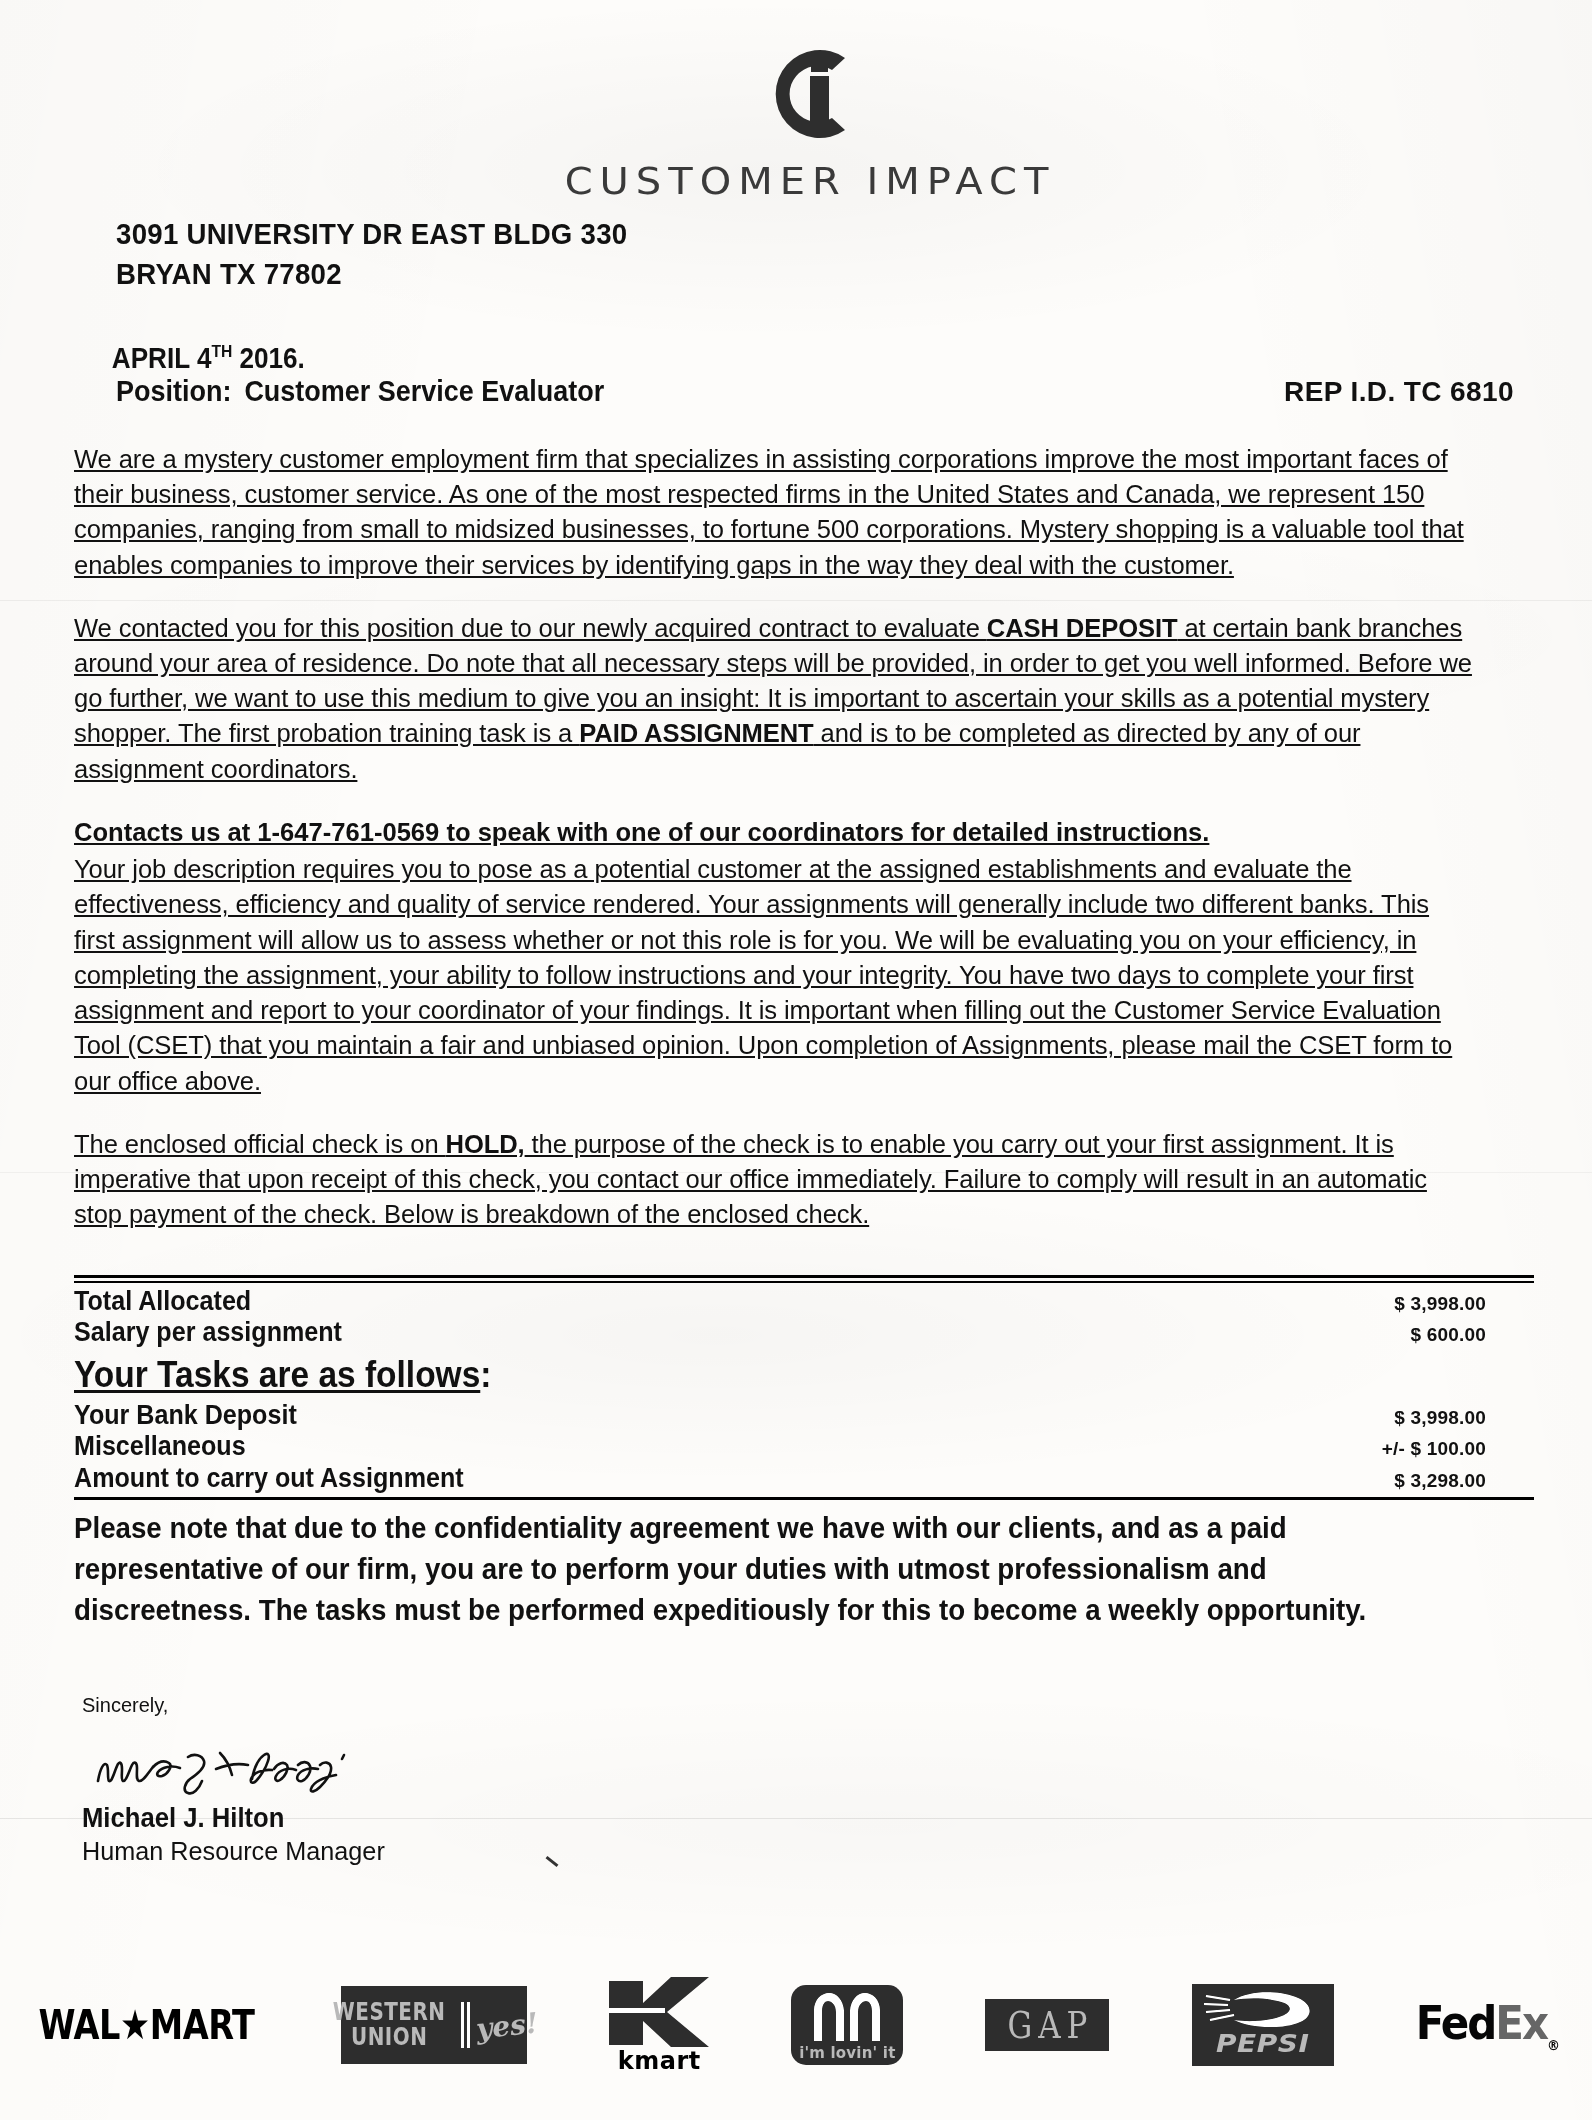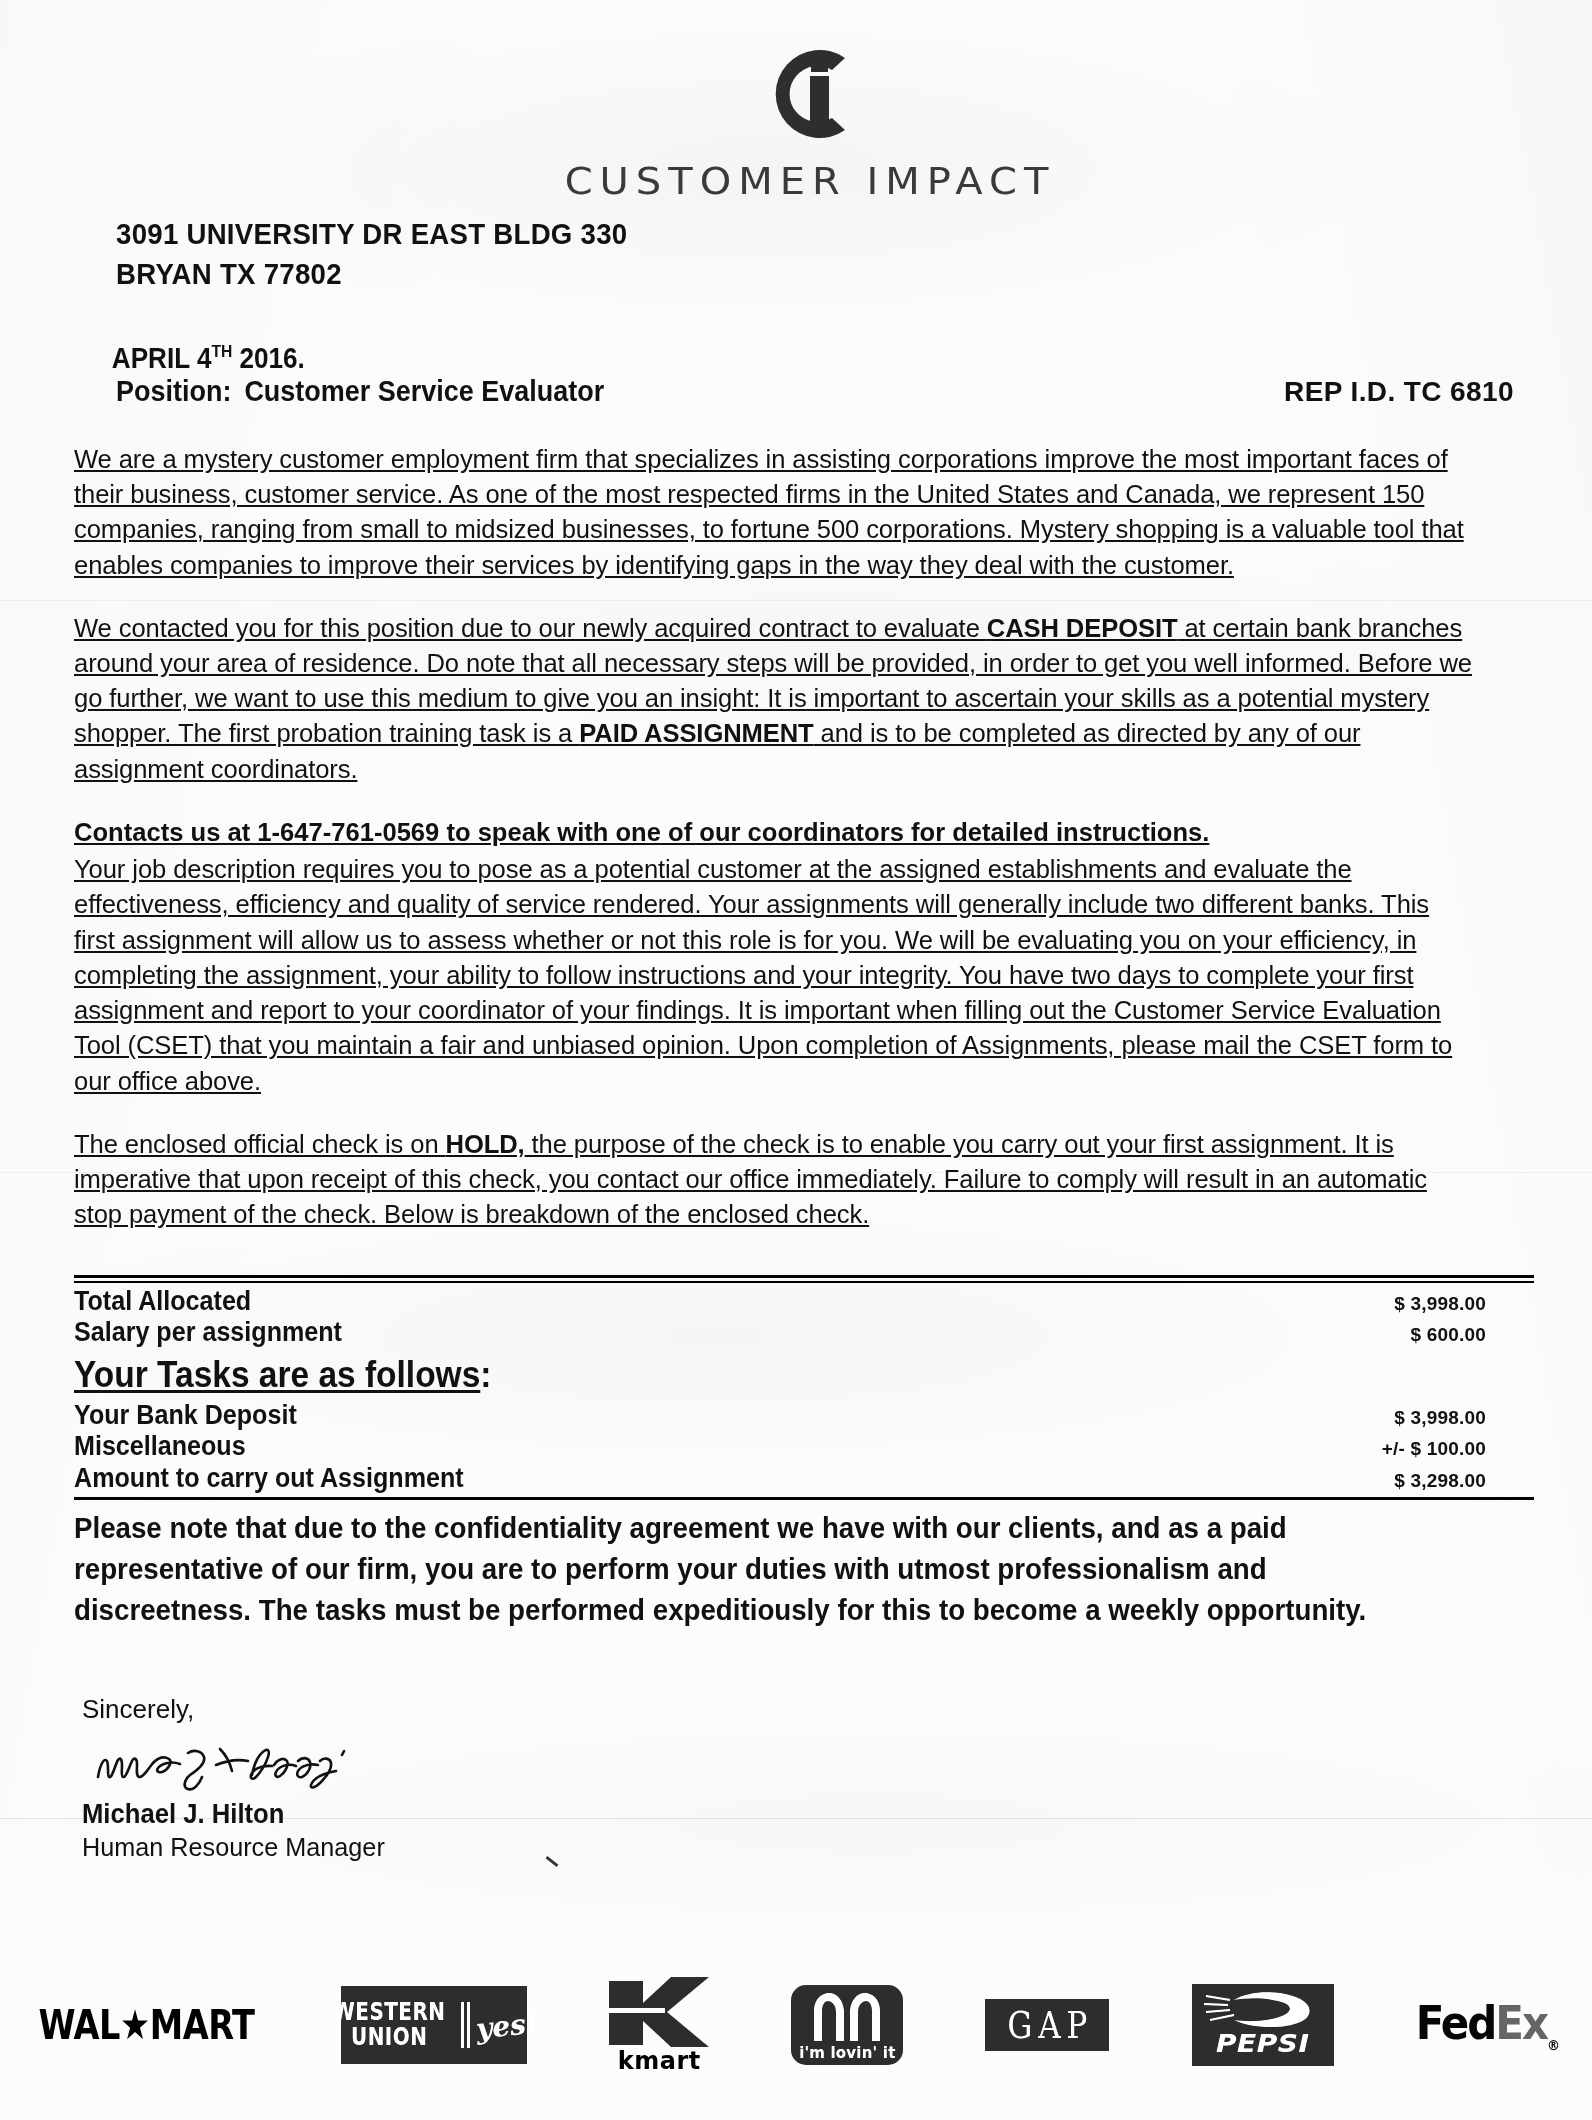--- a/index.html
+++ b/index.html
@@ -183,21 +183,21 @@
     font-size: 29px;
     font-weight: bold;
     line-height: 1.42;
     transform: scaleX(0.955);
     transform-origin: left center;
     padding-right: 60px;
   }
 
   
   .sig-block { margin-top: 62px; padding-left: 8px; }
-  .sincerely { font-size: 26px; margin-bottom: 6px; }
+  .sincerely { font-size: 20px; margin-bottom: 18px; }
   .signature-svg { display: block; margin-left: 10px; }
   .sig-name {
     font-size: 27px;
     font-weight: bold;
     margin-top: 2px;
     transform: scaleX(0.95);
     transform-origin: left center;
   }
   .sig-title {
     font-size: 26px;
@@ -232,21 +232,21 @@
     align-items: center;
     justify-content: center;
     filter: grayscale(1) contrast(1.2);
   }
   .lg-box {
     background: #3b3b3b;
     display: flex;
     flex-direction: column;
     align-items: center;
     justify-content: center;
-    color: #ffffff;
+    color: #84cc16;
   }
   
   .lg-walmart {
     font-family: "DejaVu Sans", sans-serif;
     font-weight: bold;
     font-size: 35px;
     letter-spacing: -0.5px;
     color: #111;
     transform: scaleY(1.18) scaleX(0.96);
     white-space: nowrap;

